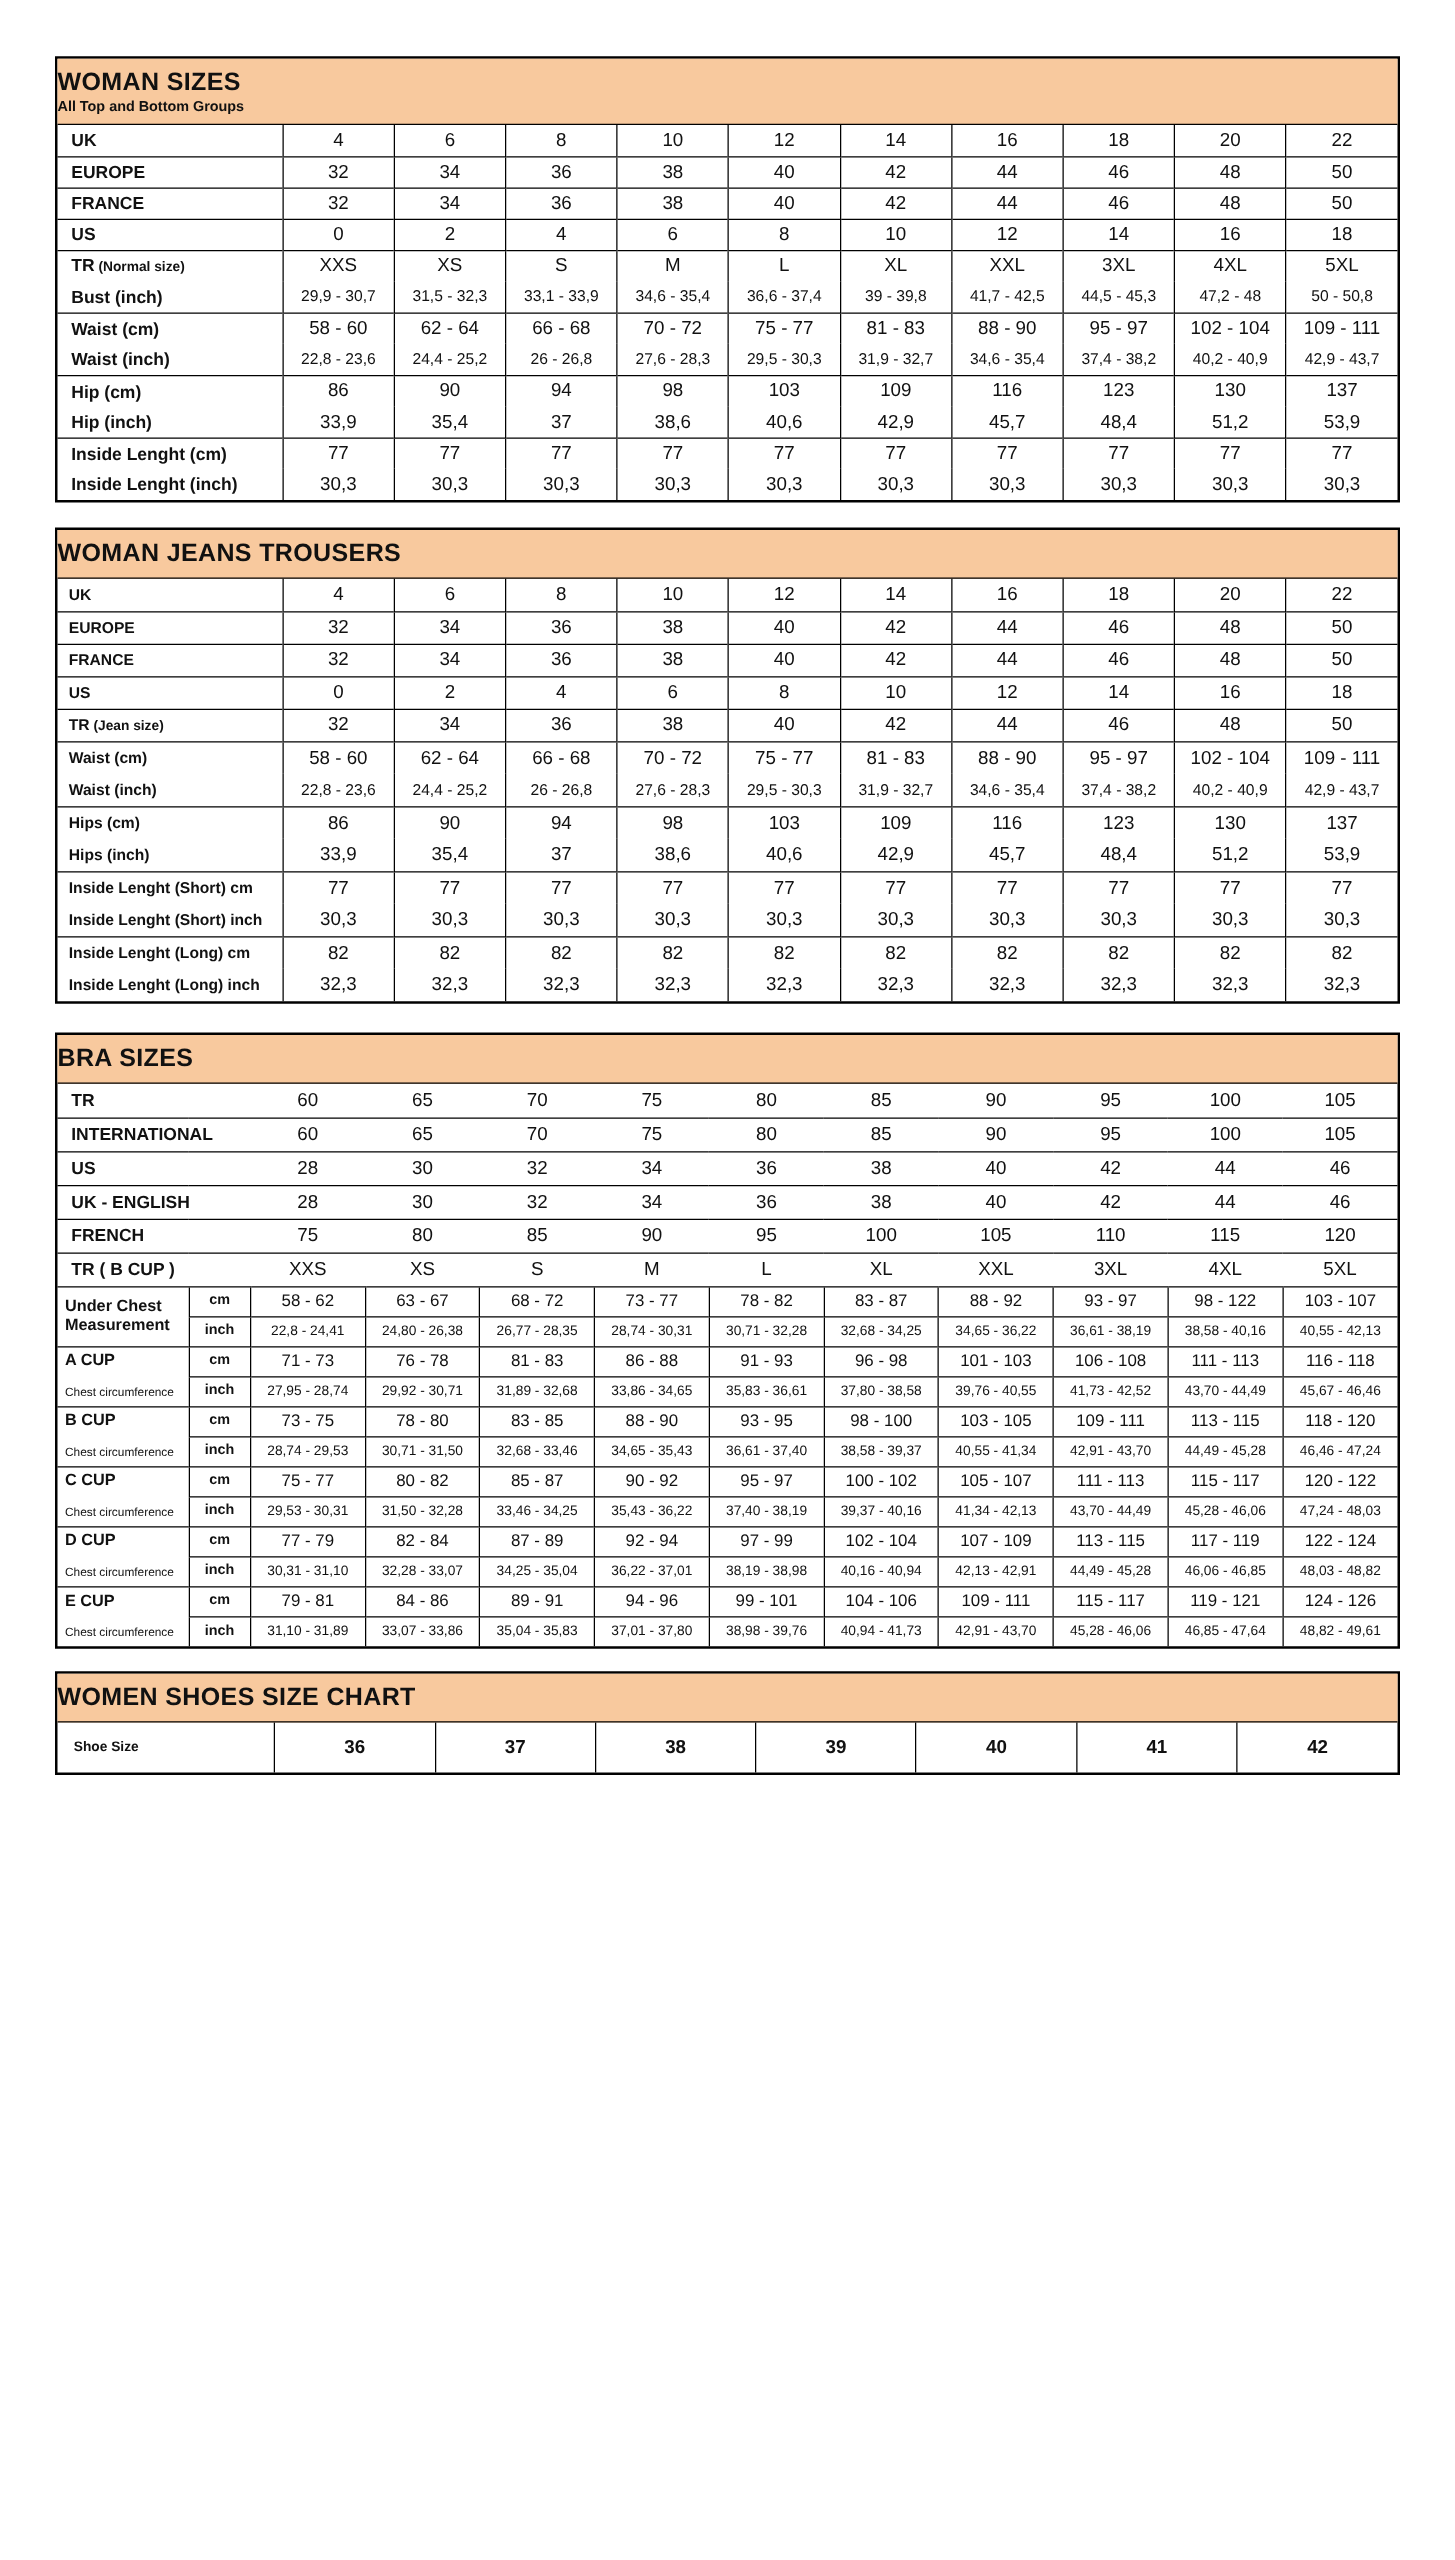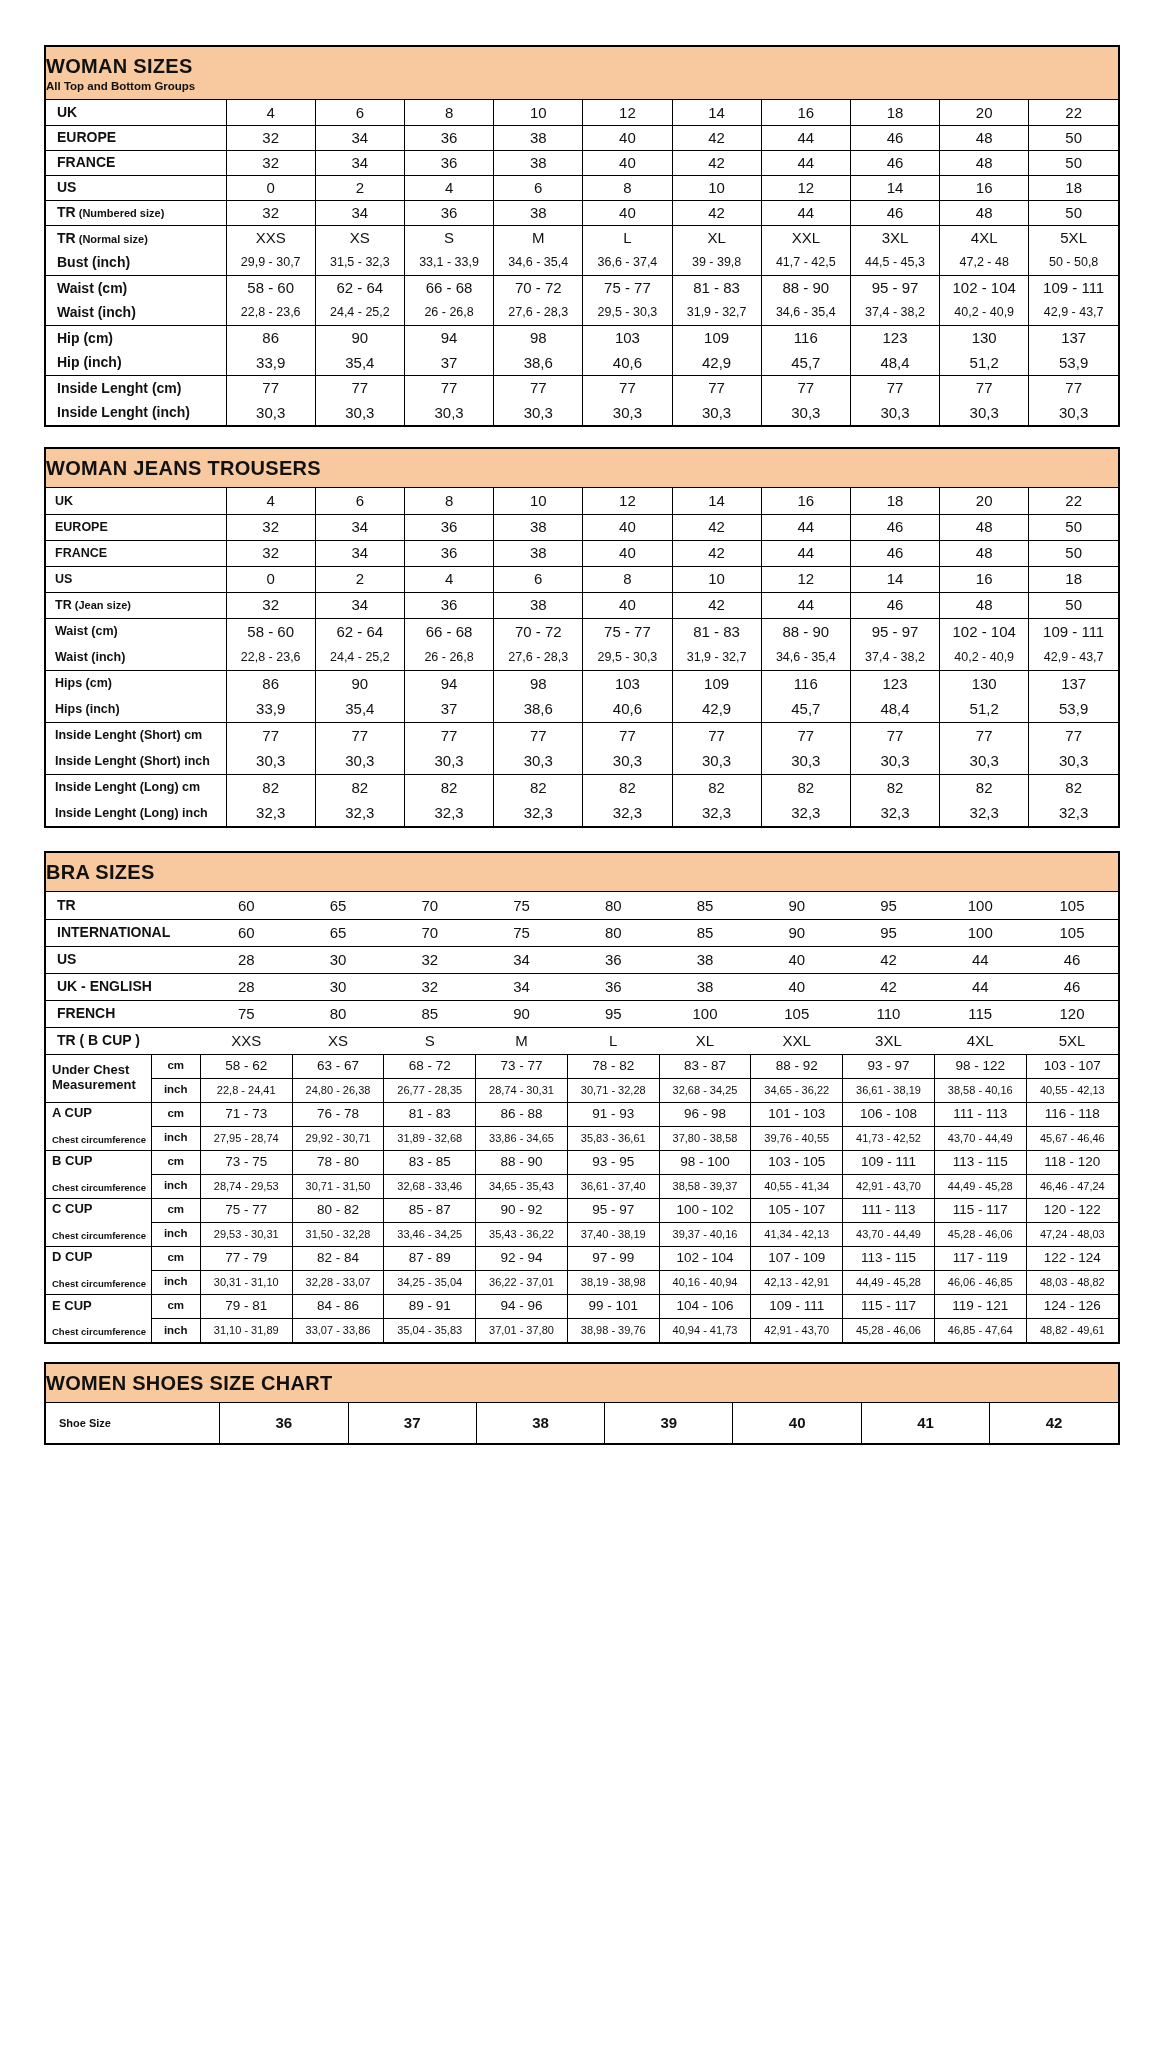--- a/index.html
+++ b/index.html
@@ -50,21 +50,21 @@
   
   .t-bra col.c-lab { width: 9.8%; }
   .t-bra col.c-unit { width: 4.6%; }
   .t-bra col.c-val { width: 8.56%; }
   .t-bra tbody.open td { height: 27px; }
   .t-bra tbody.open td.lab { padding-left: 11px; font-size: 14px; }
   .t-bra tbody.cups td { height: 24px; }
   td.unit { font-weight: 700; font-size: 11.5px; }
   td.lab.cuplab { padding: 2px 3px 2px 6px; white-space: normal; line-height: 1.12; }
   .cupname { display: block; font-weight: 700; font-size: 13px; }
-  .cupsub { display: block; font-weight: 700; font-size: 9.5px; margin-top: 14px; }
+  .cupsub { display: block; font-weight: 400; font-size: 9.5px; margin-top: 14px; }
   td.val.cmv { font-size: 13.5px; }
   td.val.inchv { font-size: 11px; margin-left: 20px; }
 
   
   .t-shoes col.c-lab { width: 16.2%; }
   .t-shoes col.c-val { width: 11.97%; }
   .t-shoes td { height: 40px; }
   .t-shoes td.lab { padding-left: 13px; font-size: 11px; }
 </style>
 </head>
@@ -136,33 +136,20 @@
             <td class="val">0</td>
             <td class="val">2</td>
             <td class="val">4</td>
             <td class="val">6</td>
             <td class="val">8</td>
             <td class="val">10</td>
             <td class="val">12</td>
             <td class="val">14</td>
             <td class="val">16</td>
             <td class="val">18</td>
-          </tr>
-          <tr class="gs">
-            <td class="lab"><span>TR</span><span class="sm"> (Numbered size)</span></td>
-            <td class="val">32</td>
-            <td class="val">34</td>
-            <td class="val">36</td>
-            <td class="val">38</td>
-            <td class="val">40</td>
-            <td class="val">42</td>
-            <td class="val">44</td>
-            <td class="val">46</td>
-            <td class="val">48</td>
-            <td class="val">50</td>
           </tr>
           <tr class="gs">
             <td class="lab"><span>TR</span><span class="sm"> (Normal size)</span></td>
             <td class="val">XXS</td>
             <td class="val">XS</td>
             <td class="val">S</td>
             <td class="val">M</td>
             <td class="val">L</td>
             <td class="val">XL</td>
             <td class="val">XXL</td>

